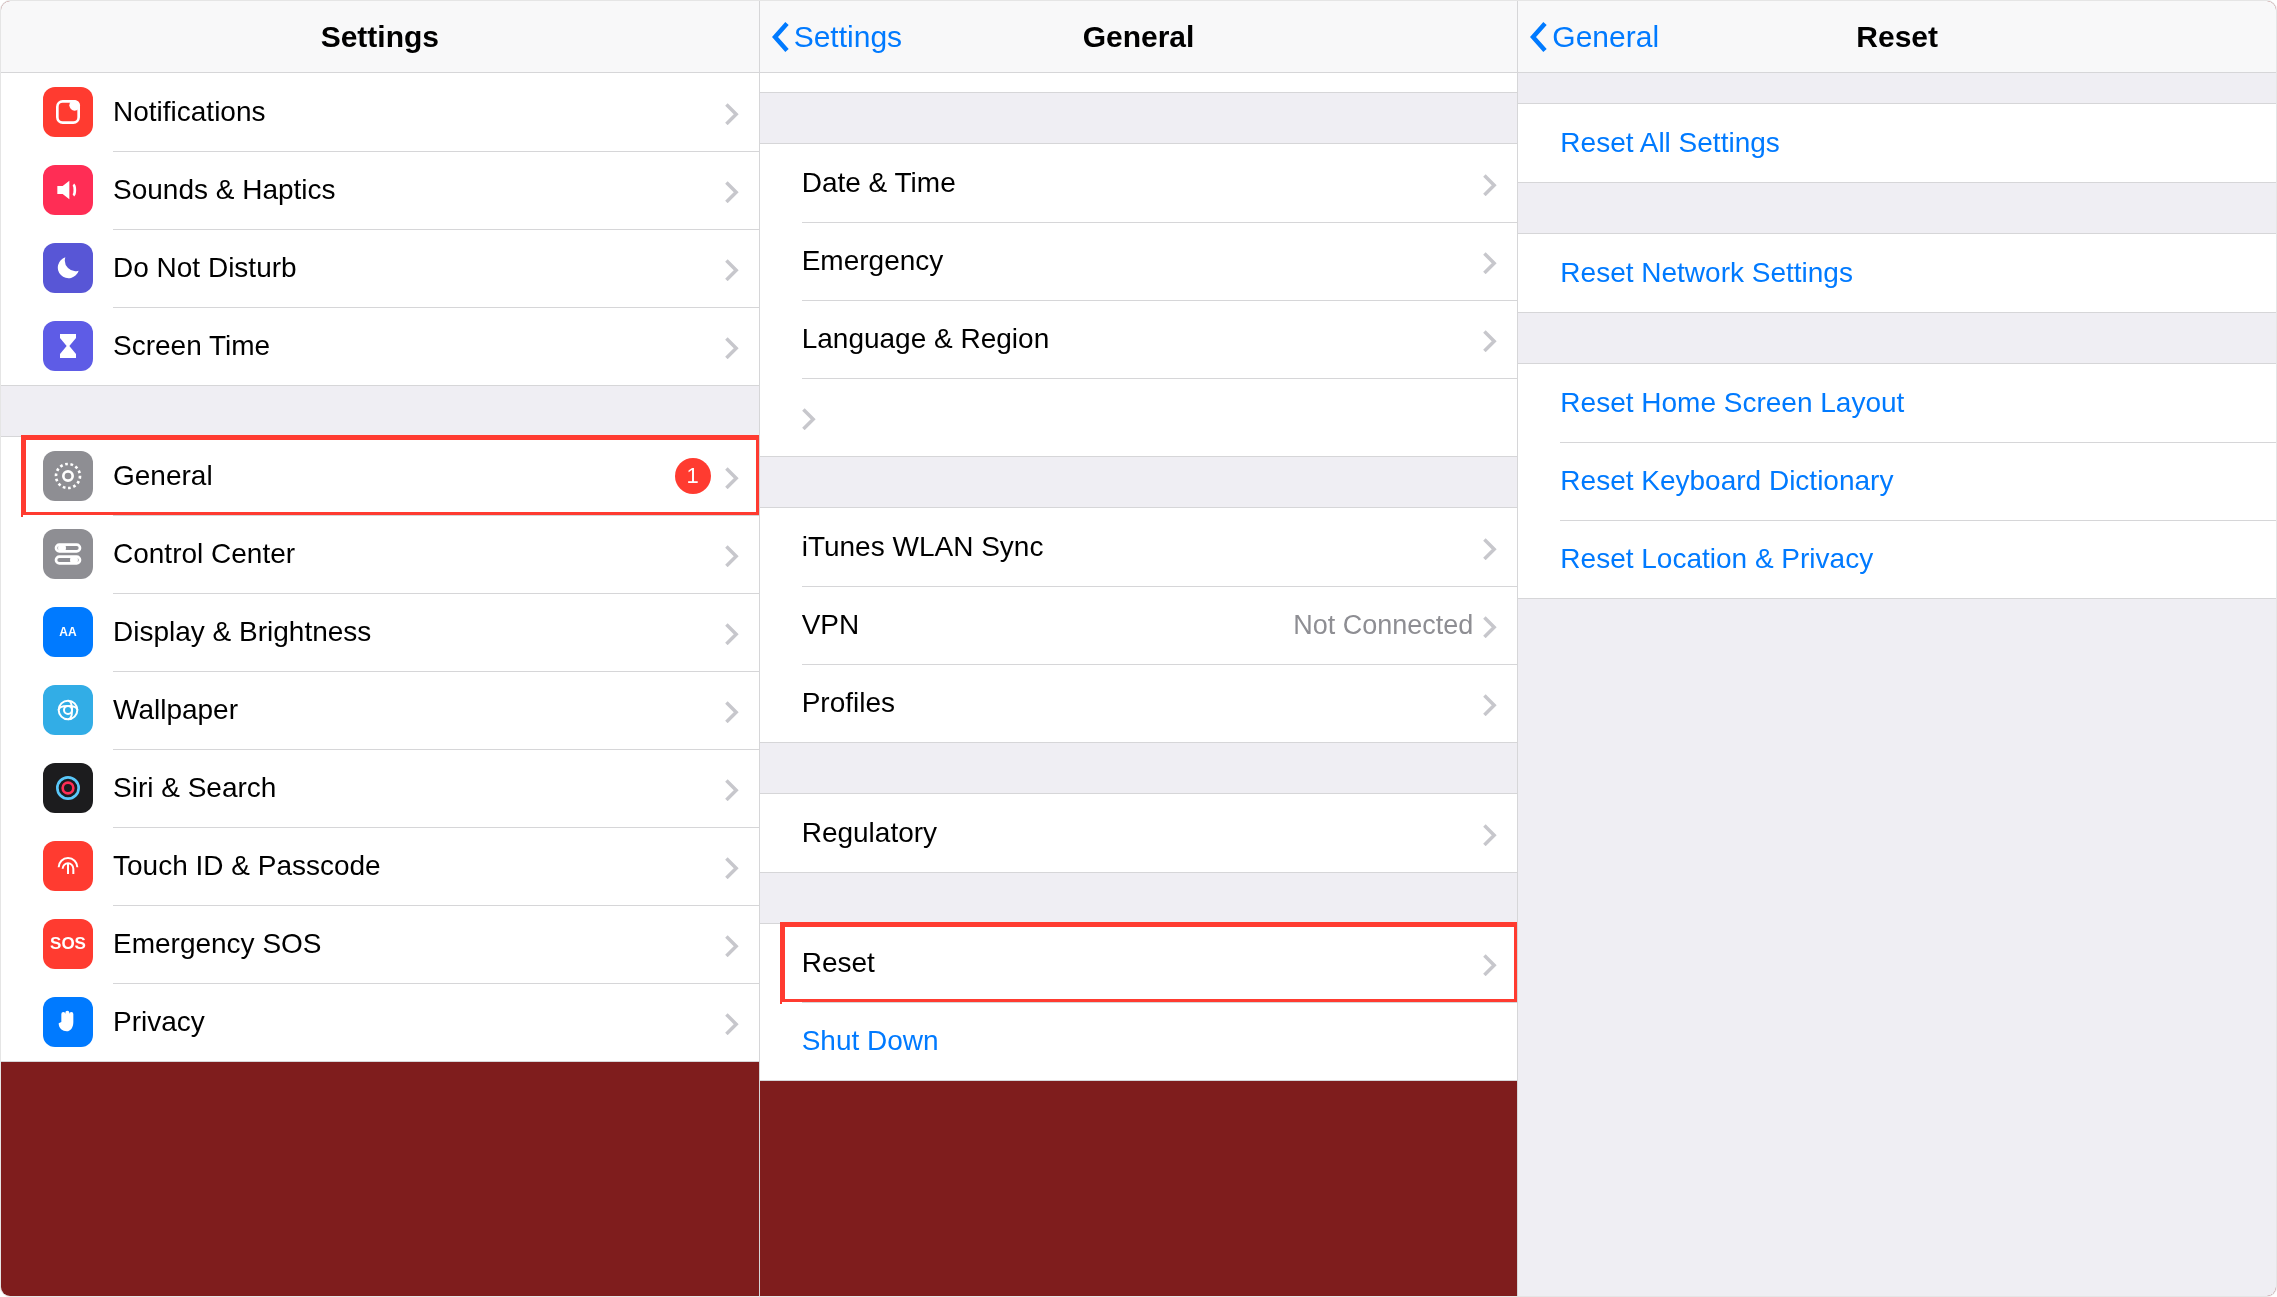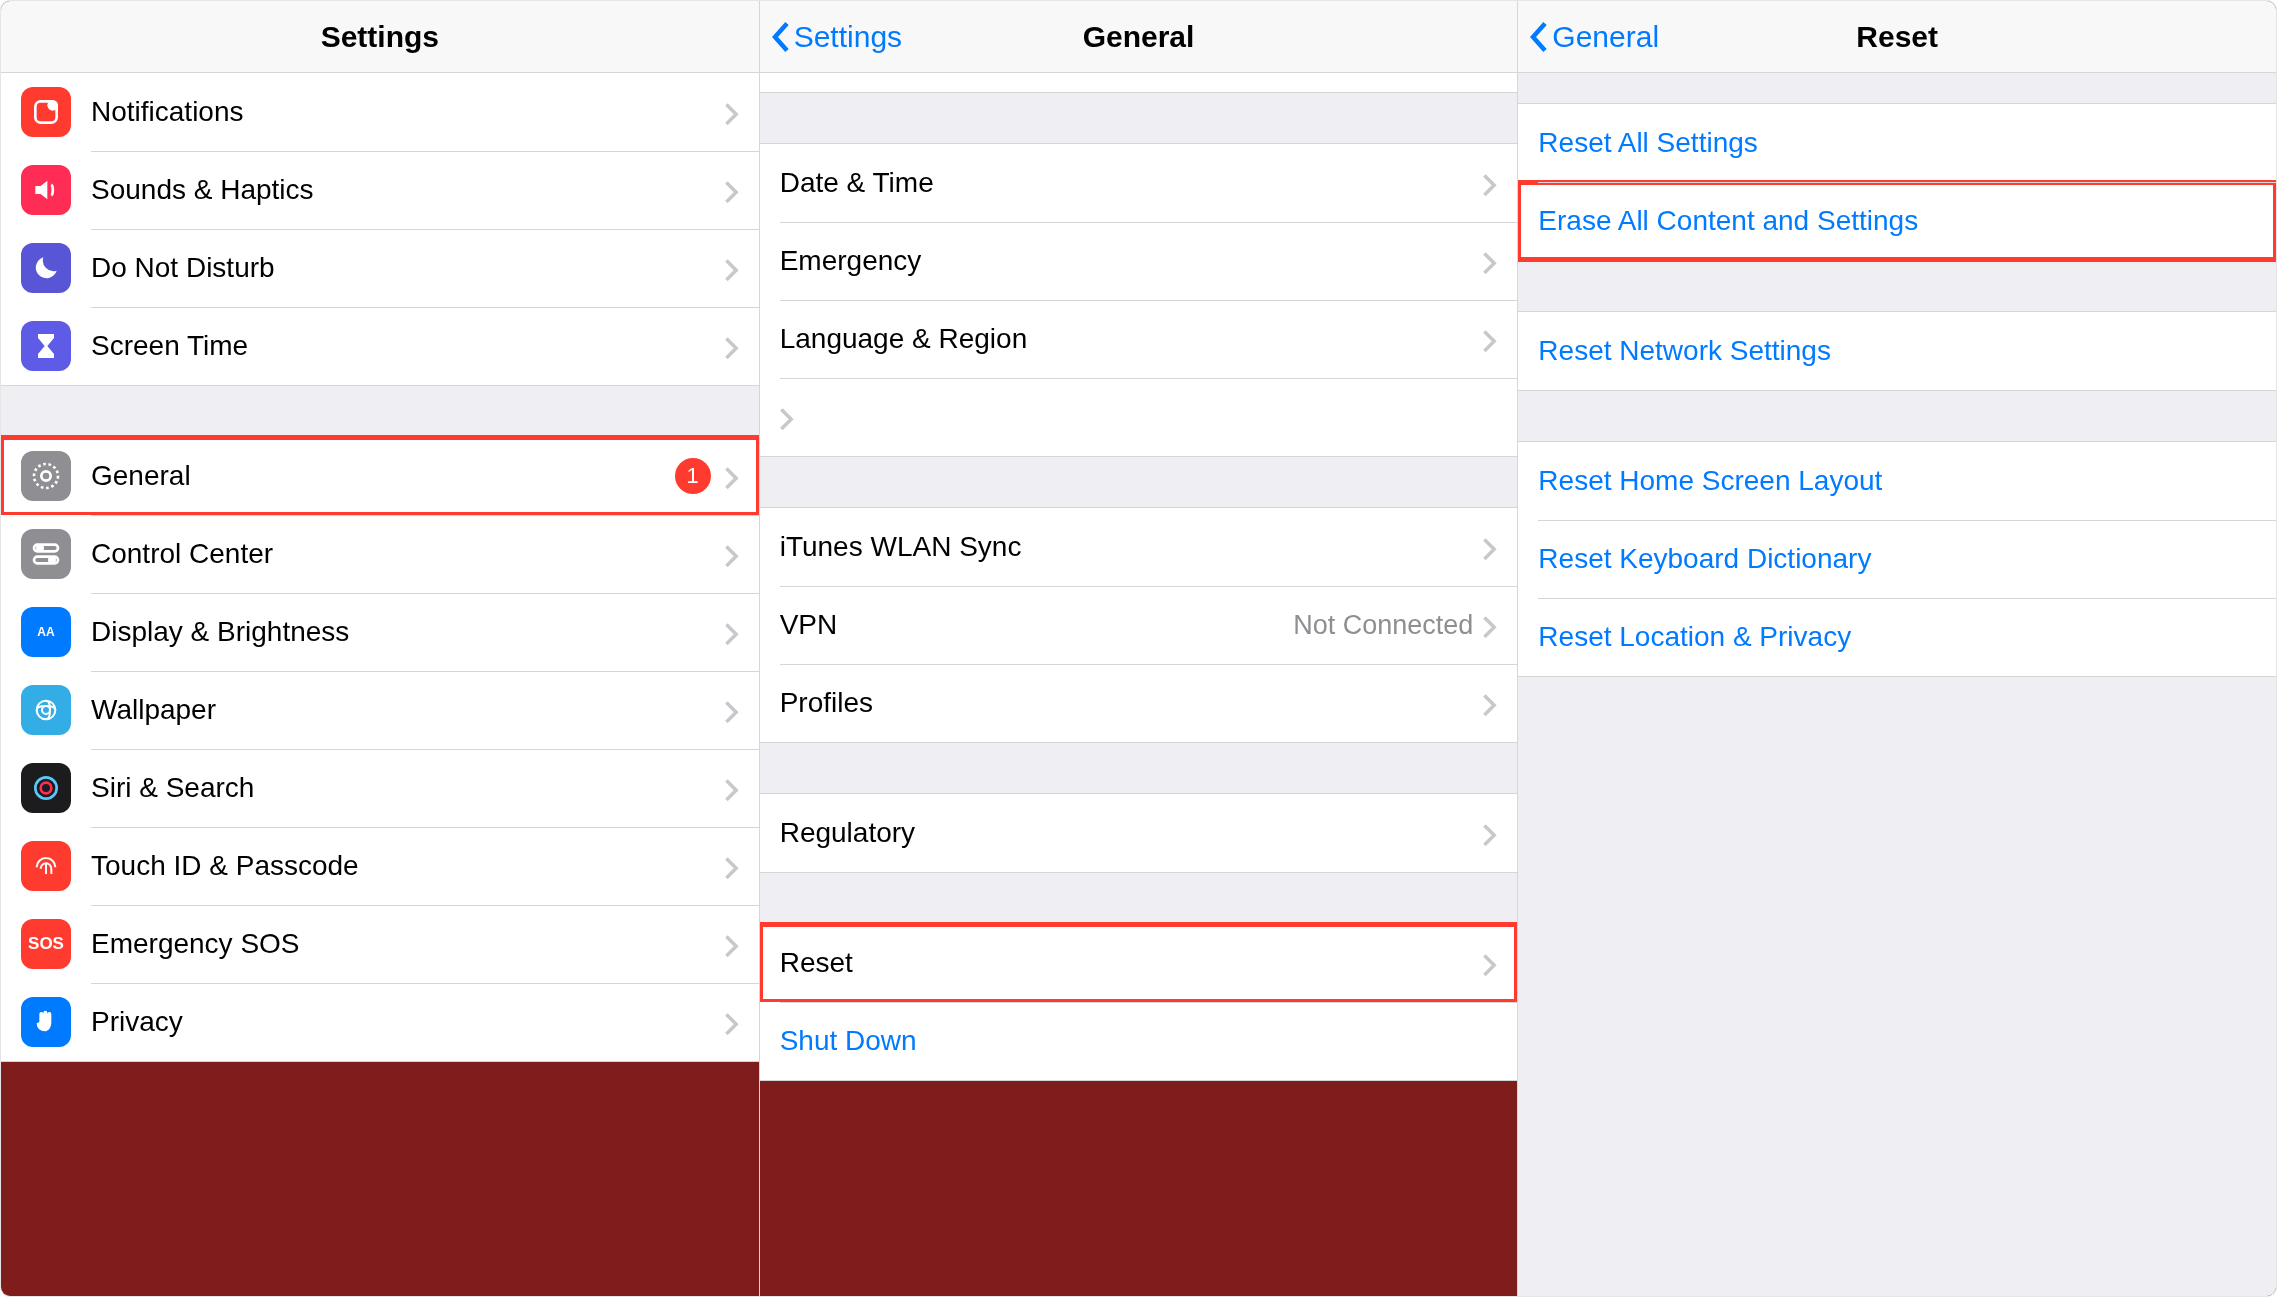--- a/index.html
+++ b/index.html
@@ -56,20 +56,21 @@
   .gap.short { height: 30px; }
 
   .row {
     display: flex;
     align-items: center;
     background: #fff;
     padding: 0 20px;
     height: 78px;
     position: relative;
     cursor: pointer;
+    margin-left: 22px;
   }
   .row .icon-slot {
     width: 50px; height: 50px;
     border-radius: 12px;
     display: flex;
     align-items: center;
     justify-content: center;
     margin-right: 20px;
     flex-shrink: 0;
     color: #fff;
@@ -393,23 +394,20 @@
     </div>
     <div class="title">Reset</div>
   </div>
 
   <div class="gap short"></div>
 
   <div class="list-section">
     <div class="row">
       <div class="label link">Reset All Settings</div>
     </div>
-    <div class="row highlight-box">
-      <div class="label link">Erase All Content and Settings</div>
-    </div>
   </div>
 
   <div class="gap"></div>
 
   <div class="list-section">
     <div class="row">
       <div class="label link">Reset Network Settings</div>
     </div>
   </div>
 

